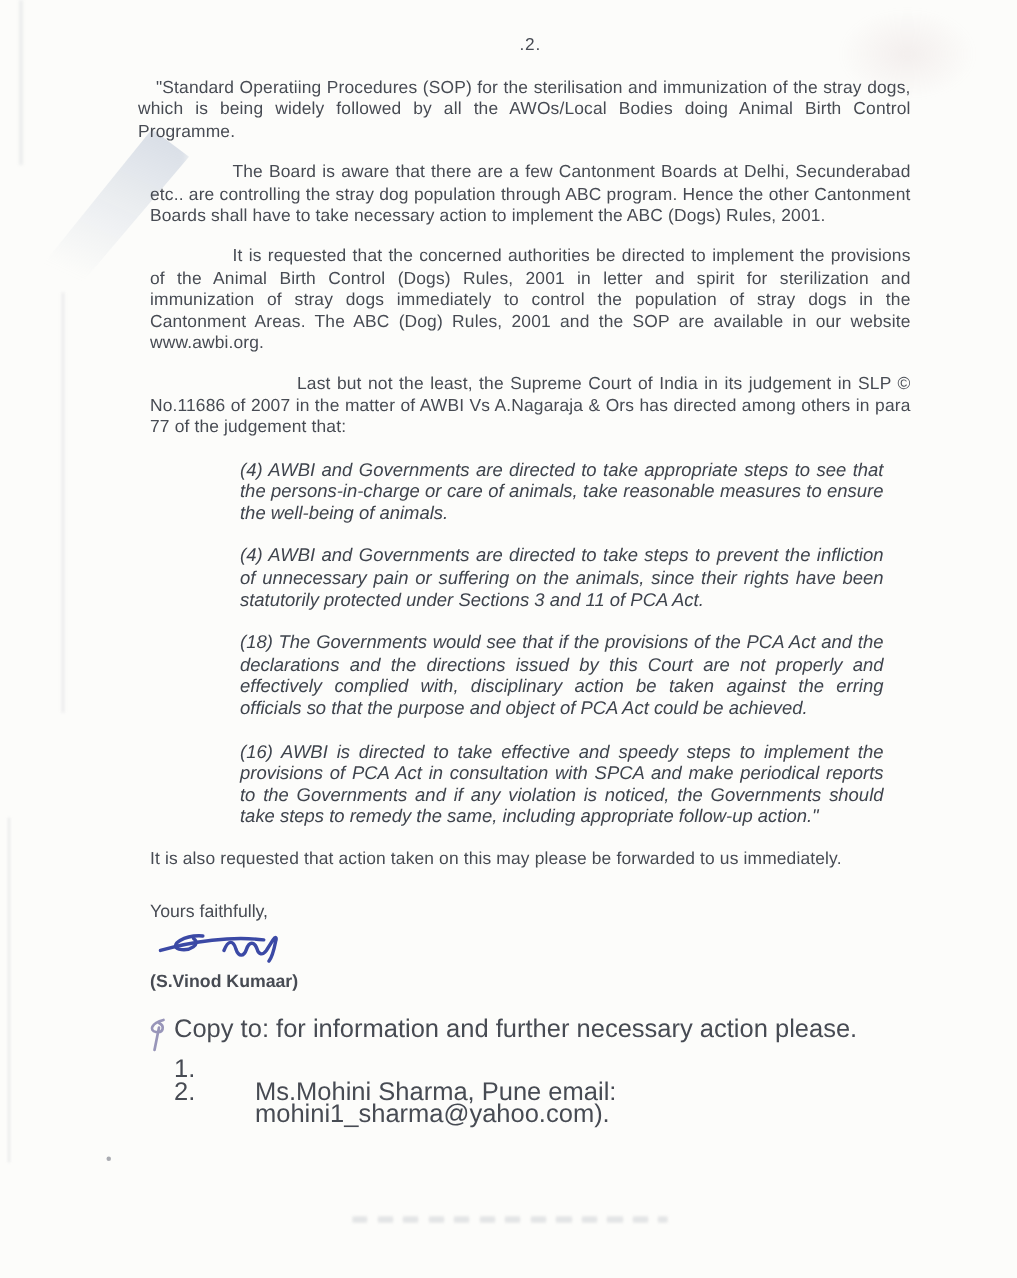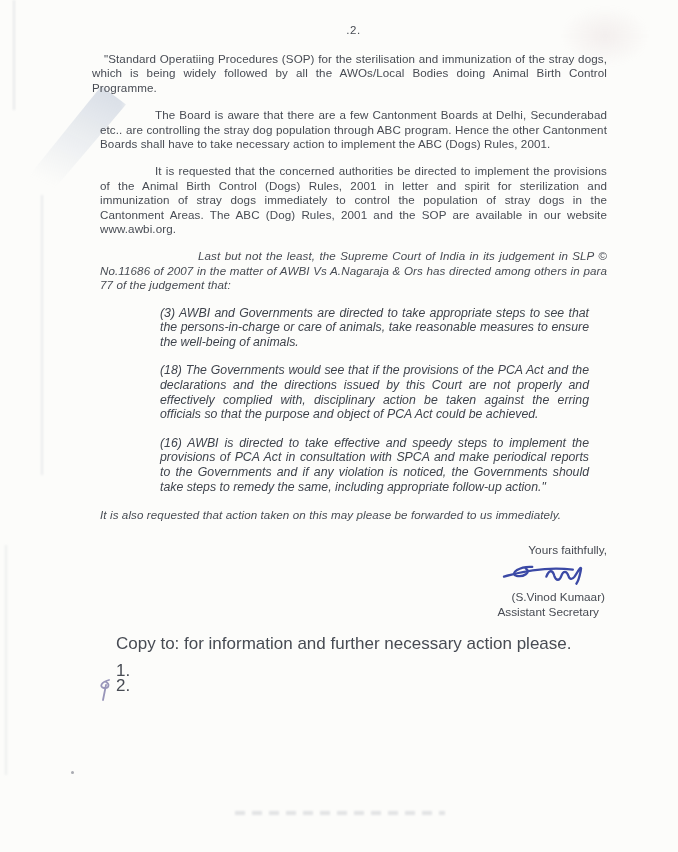--- a/index.html
+++ b/index.html
@@ -37,32 +37,32 @@
 
   
   .content { position:absolute; left:100px; top:24px; width:507px; }
   .pagenum { text-align:center; font-size:11.5px; letter-spacing:.5px; margin:0 0 16px; }
   p.body {
     margin:0 0 13px; font-size:11.6px; line-height:14.4px;
     text-align:justify; letter-spacing:.1px;
   }
   p.first-quote { text-indent:12px; margin-left:-8px; }
   p.ind  { text-indent:55px; }
-  p.ind-deep { text-indent:98px;font-style:italic; }
+  p.ind-deep { text-indent:98px; }
   p.quote {
     font-style:italic; font-size:12.3px; line-height:14.6px;
     text-align:justify; color:#3f444d;
     margin:0 18px 14px 60px;
   }
   .weblink { }
-  p.action { margin-bottom:20px;font-style:italic; }
+  p.action { margin-bottom:20px; }
 
-  .closing { text-align:right; font-size:11.8px; line-height:15px; margin-top:10px; }
+  .closing { font-size:11.8px; line-height:15px; margin-top:10px; }
   .closing .sigwrap { margin:1px 6px -3px 0; }
-  .signer-name { margin-right:2px; }
+  .signer-name { margin-right:2px;font-weight:bold; }
   .signer-title { margin-right:8px; }
 
   .copyto { margin-top:16px; margin-left:16px; font-size:17px; line-height:15px; }
   .copyto-list { margin-top:12px; }
   .copy-row { display:flex; }
   .copy-row .num { width:54px; flex:0 0 54px; }
 </style>
 </head>
 <body>
 
@@ -85,47 +85,48 @@
 
     <p class="body first-quote">"Standard Operatiing Procedures (SOP) for the sterilisation and immunization of the stray dogs, which is being widely followed by all the AWOs/Local Bodies doing Animal Birth Control Programme.</p>
 
 
     <p class="body ind">The Board is aware that there are a few Cantonment Boards at Delhi, Secunderabad etc.. are controlling the stray dog population through ABC program. Hence the other Cantonment Boards shall have to take necessary action to implement the ABC (Dogs) Rules, 2001.</p>
 
     <p class="body ind"><span>It is requested that the concerned authorities be directed to implement the provisions of the Animal Birth Control (Dogs) Rules, 2001 in letter and spirit for sterilization and immunization of stray dogs immediately to control the population of stray dogs in the Cantonment Areas. The ABC (Dog) Rules, 2001 and the SOP are available in our website </span><span class="weblink">www.awbi.org</span><span>.</span></p>
 
     <p class="body ind-deep">Last but not the least, the Supreme Court of India in its judgement in SLP © No.11686 of 2007 in the matter of AWBI Vs A.Nagaraja &amp; Ors has directed among others in para 77 of the judgement that:</p>
 
-    <p class="quote">(3) AWBI and Governments are directed to take appropriate steps to see that the persons-in-charge or care of animals, take reasonable measures to ensure the well-being of animals.</p>
+    <p class="quote">(4) AWBI and Governments are directed to take appropriate steps to see that the persons-in-charge or care of animals, take reasonable measures to ensure the well-being of animals.</p>
+    <p class="quote">(4) AWBI and Governments are directed to take steps to prevent the infliction of unnecessary pain or suffering on the animals, since their rights have been statutorily protected under Sections 3 and 11 of PCA Act.</p>
     <p class="quote">(18) The Governments would see that if the provisions of the PCA Act and the declarations and the directions issued by this Court are not properly and effectively complied with, disciplinary action be taken against the erring officials so that the purpose and object of PCA Act could be achieved.</p>
     <p class="quote">(16) AWBI is directed to take effective and speedy steps to implement the provisions of PCA Act in consultation with SPCA and make periodical reports to the Governments and if any violation is noticed, the Governments should take steps to remedy the same, including appropriate follow-up action."</p>
 
     <p class="body action">It is also requested that action taken on this may please be forwarded to us immediately.</p>
 
     <div class="closing">
       <div>Yours faithfully,</div>
       <div class="sigwrap">
         <svg width="104" height="30" viewBox="0 0 110 34">
           <g fill="none" stroke="#2b3a9e" stroke-width="2.6" stroke-linecap="round" opacity="0.92">
             <path d="M36,9 C22,8 10,16 18,19 C26,21 35,15 29,11"></path>
             <path d="M4,20 C28,13 58,9 82,12"></path>
             <path d="M52,20 c3,-8 7,-8 9,-1 c2,6 6,6 8,0 c2,-6 6,-6 8,0 c1,4 4,5 7,1 l5,-8 c2,-3 3,-2 2,1 c-1,5 -2,11 -5,15"></path>
           </g>
         </svg>
       </div>
       <div class="signer-name">(S.Vinod Kumaar)</div>
-      <div class="signer-title">Assistant Secretary</div>
     </div>
 
     <div class="copyto">
       <div>Copy to: for information and further necessary action please.</div>
       <div class="copyto-list">
         <div class="copy-row">
           <span class="num">1.</span>
         </div>
         <div class="copy-row">
           <span class="num">2.</span>
+          <span>Ms.Mohini Sharma, Pune email: mohini1_sharma@yahoo.com).</span>
         </div>
       </div>
     </div>
 
   </div>
 </div>
 
 </body></html>

